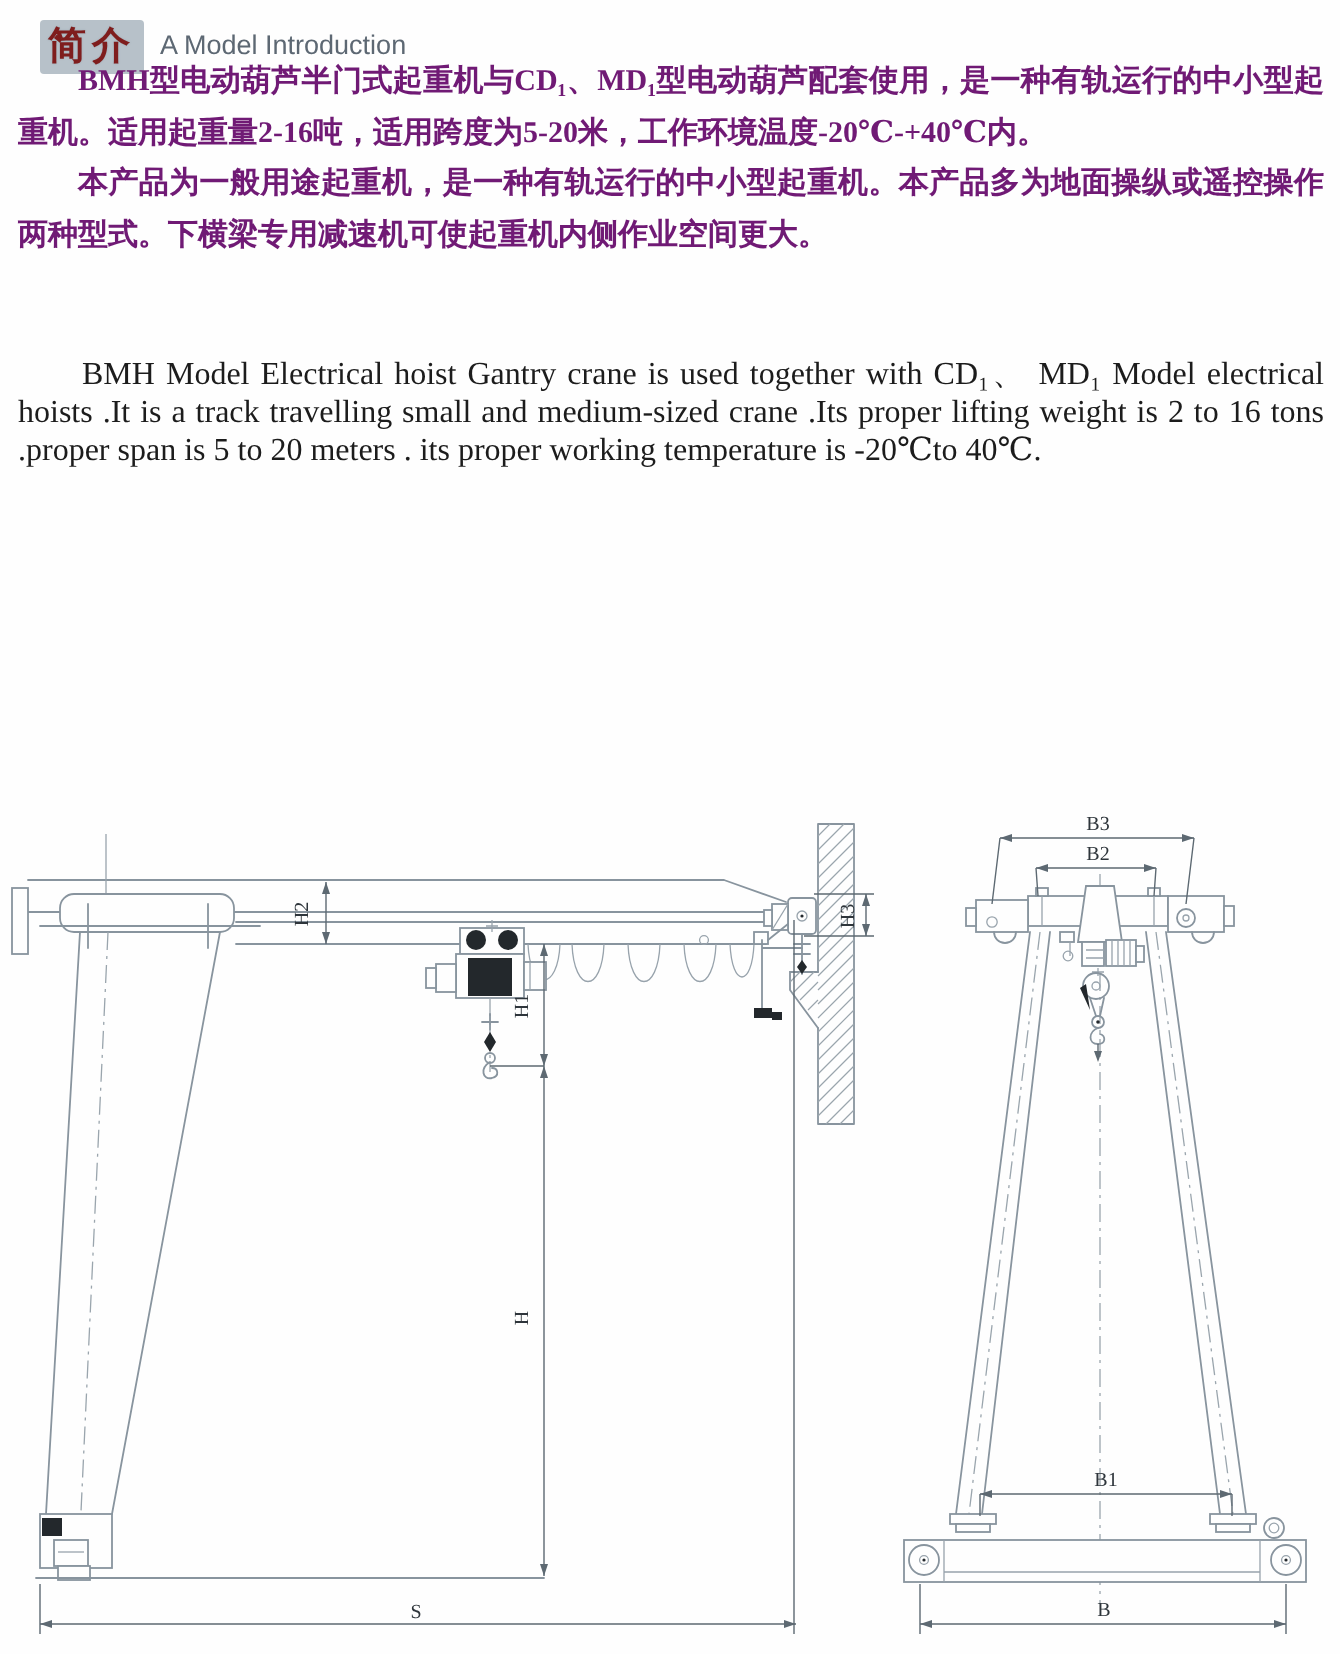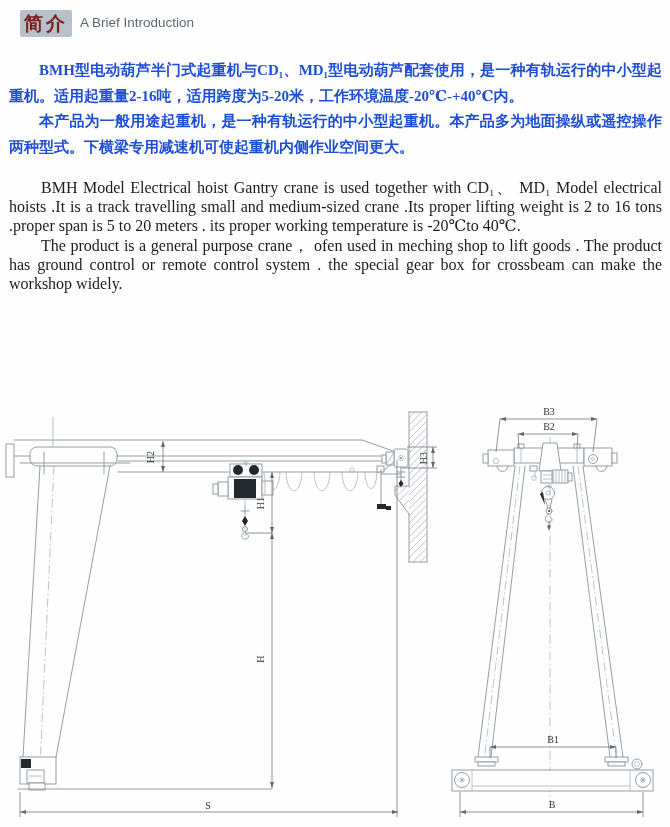--- a/index.html
+++ b/index.html
@@ -5,21 +5,21 @@
   html,body{margin:0;padding:0;background:#e8e8e8;}
   .page{position:relative;width:670px;height:827px;background:#fefefe;overflow:hidden;
         font-family:"Liberation Serif","DejaVu Serif",serif;}
   .header{position:absolute;top:6px;left:20px;height:28px;}
   .badge{position:absolute;top:4px;left:0;width:52px;height:27px;background:#b7c1c9;
          border-radius:2px;color:#7f1d1d;font-weight:bold;font-size:19px;line-height:27px;
          text-align:center;letter-spacing:3px;font-family:"Liberation Sans","DejaVu Sans",sans-serif;
          text-shadow:0 0 1px #9aa6af;}
   .htitle{position:absolute;top:9px;left:60px;white-space:nowrap;color:#5d6873;font-size:13.5px;
           font-family:"Liberation Sans","DejaVu Sans",sans-serif;}
-  .cn{position:absolute;top:58px;left:9px;width:653px;color:#1d4ed8;}
+  .cn{position:absolute;top:29px;left:9px;width:653px;color:#701a75;}
   .cn p{margin:0;font-size:15px;line-height:25.5px;font-weight:bold;text-align:justify;text-indent:2em;}
   .en{position:absolute;top:178px;left:9px;width:653px;color:#1c1c1c;}
   .en p{margin:0;font-size:16px;line-height:19.2px;text-align:justify;text-indent:2em;}
   .drawing{position:absolute;top:395px;left:0;width:670px;height:432px;}
   svg text{font-family:"Liberation Serif","DejaVu Serif",serif;font-size:10px;fill:#2e353b;}
   .geo{stroke:#88949e;stroke-width:0.9;fill:none;stroke-linecap:round;}
   .geow{stroke:#88949e;stroke-width:0.9;fill:#fefefe;}
   .thin{stroke:#98a3ac;stroke-width:0.65;fill:none;}
   .dash{stroke:#9aa5ad;stroke-width:0.65;fill:none;stroke-dasharray:9 3 1.5 3;}
   .dim{stroke:#5d6972;stroke-width:0.7;fill:none;}
@@ -27,31 +27,30 @@
   .dark{fill:#23282c;stroke:none;}
   .hatch{stroke:#9aa5ad;stroke-width:0.6;fill:none;}
 </style>
 </head>
 <body>
 
 <div class="page">
 
   <div class="header">
     <div class="badge">简介</div>
-    <div class="htitle">A Brief Introduction</div>
+    <div class="htitle">A Model Introduction</div>
   </div>
 
   <div class="cn">
     <p>BMH型电动葫芦半门式起重机与CD₁、MD₁型电动葫芦配套使用，是一种有轨运行的中小型起重机。适用起重量2-16吨，适用跨度为5-20米，工作环境温度-20℃-+40℃内。</p>
     <p>本产品为一般用途起重机，是一种有轨运行的中小型起重机。本产品多为地面操纵或遥控操作两种型式。下横梁专用减速机可使起重机内侧作业空间更大。</p>
   </div>
 
   <div class="en">
     <p>BMH Model Electrical hoist Gantry crane is used together with CD₁、 MD₁ Model electrical hoists .It is a track travelling small and medium-sized crane .Its proper lifting weight is 2 to 16 tons .proper span is 5 to 20 meters . its proper working temperature is -20℃to 40℃.</p>
-    <p>The product is a general purpose crane， ofen used in meching shop to lift goods . The product has ground control or remote control system . the special gear box for crossbeam can make the workshop widely.</p>
   </div>
 
   <svg class="drawing" viewBox="0 395 670 432">
 
     <g>
 
       <path class="geo" d="M14,440 L362,440 M362,440 L393,451 M14,456 L385,456 M118,461 L386,461 M118,472 L383,472"></path>
       <path class="geo" d="M384,456 L394,452 M386,461 L394,456"></path>
       <rect class="geow" x="6" y="444" width="8" height="33"></rect>
 

